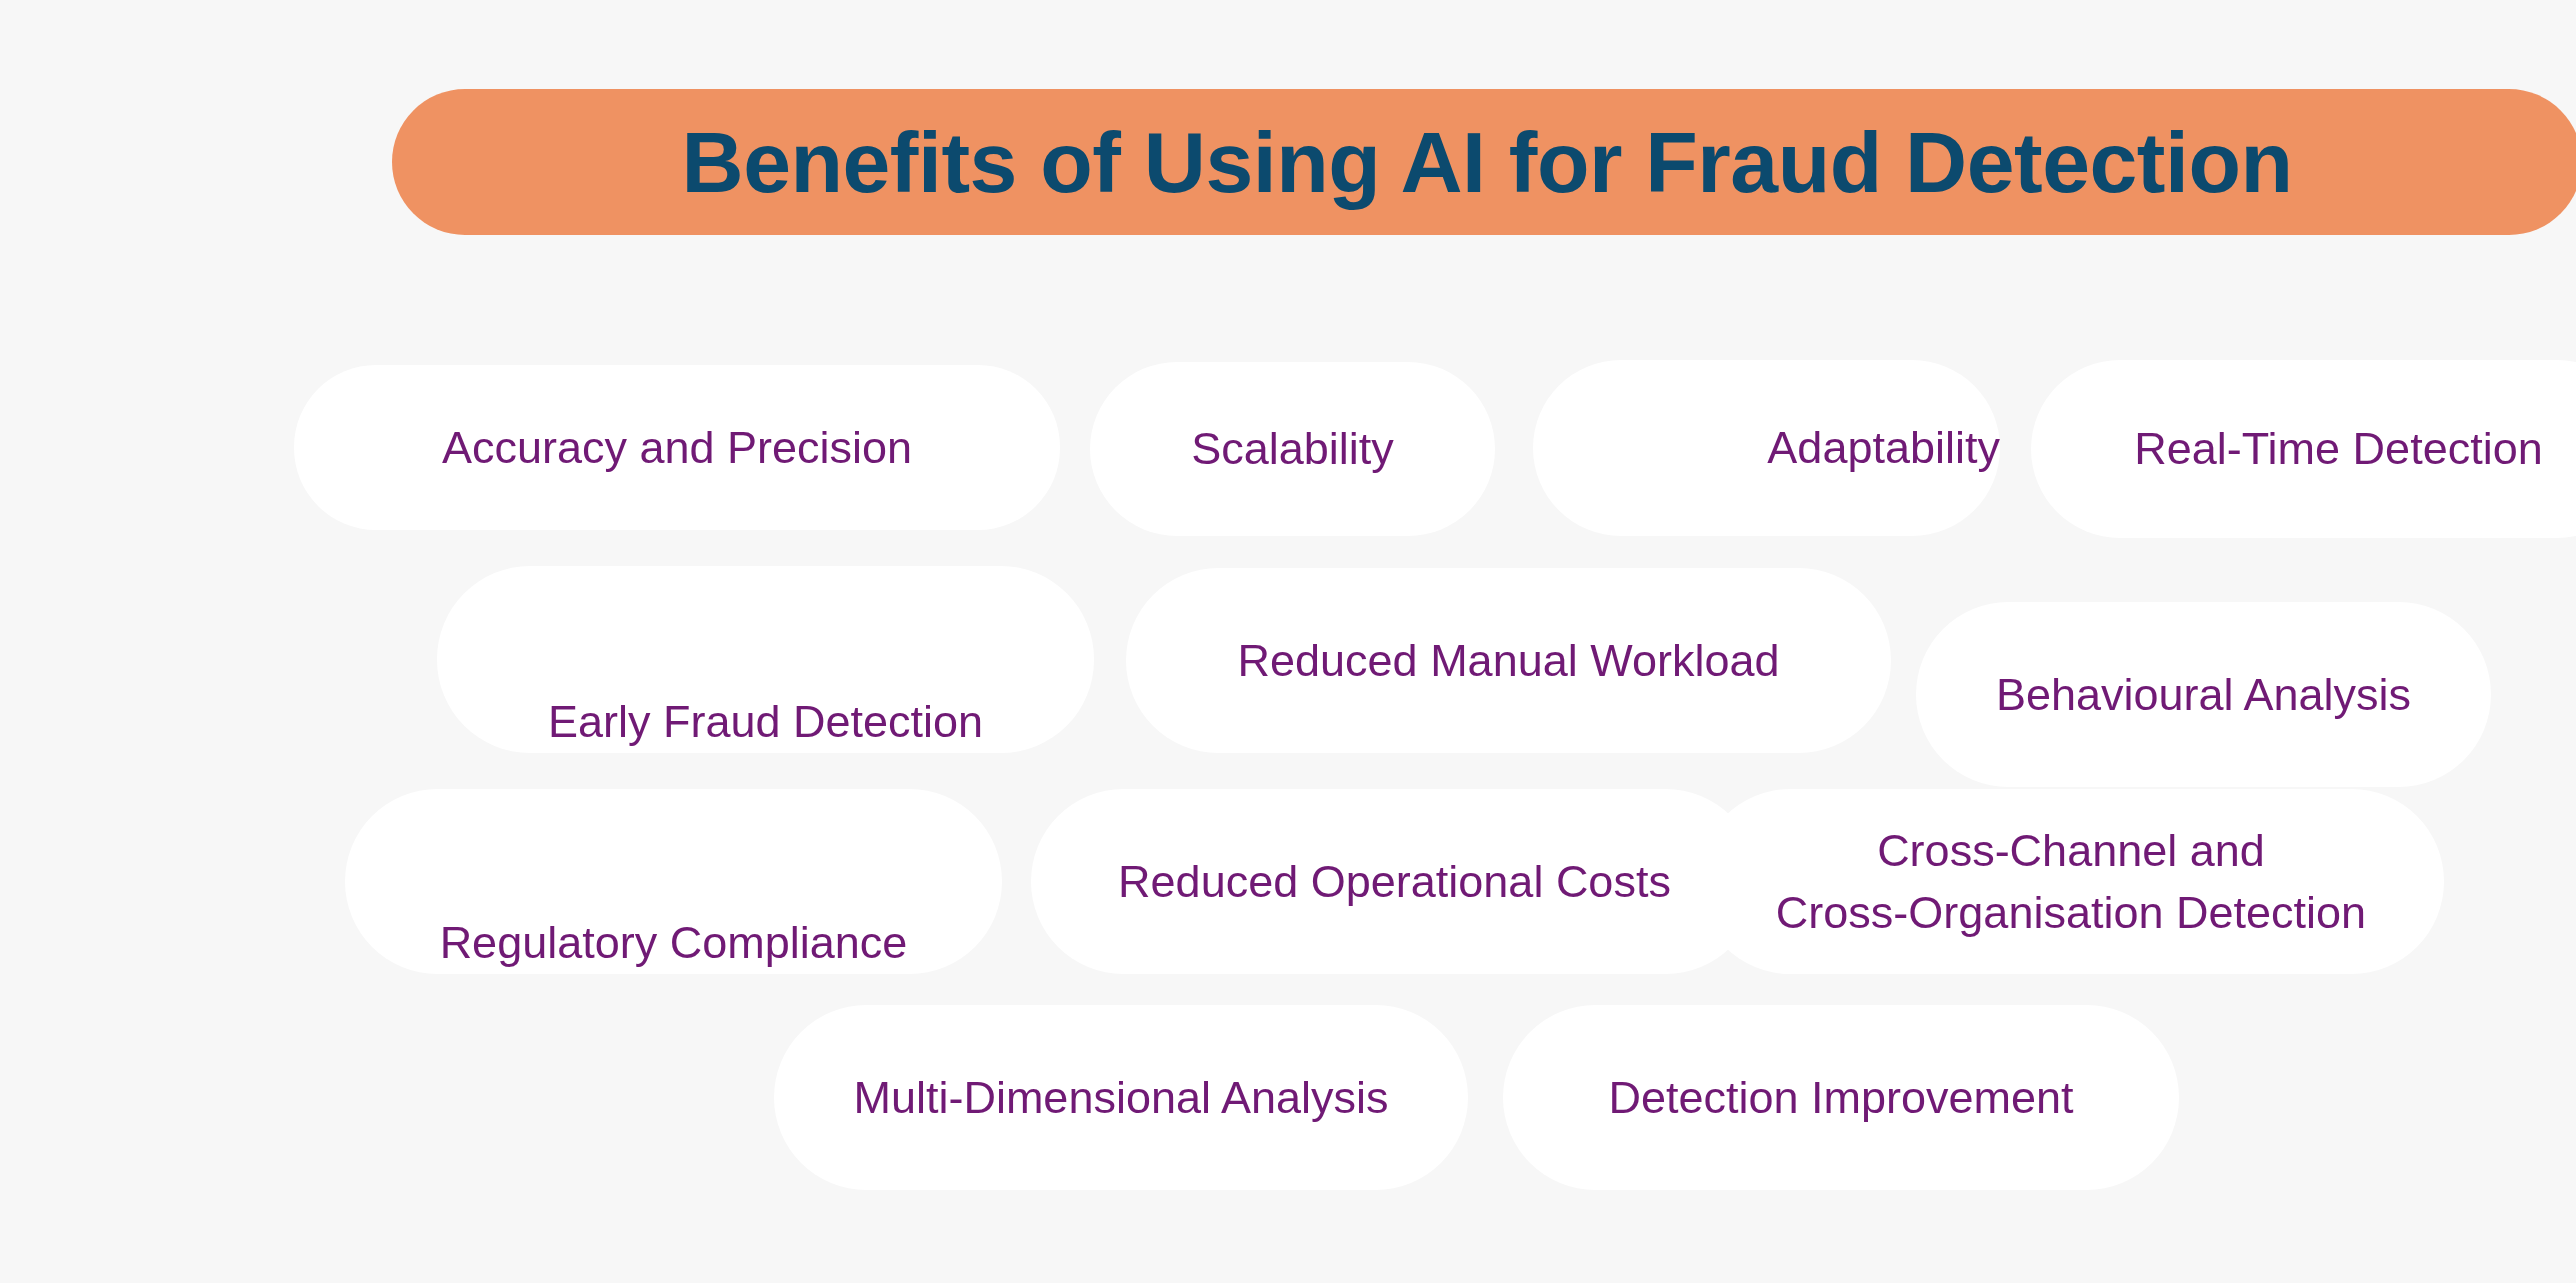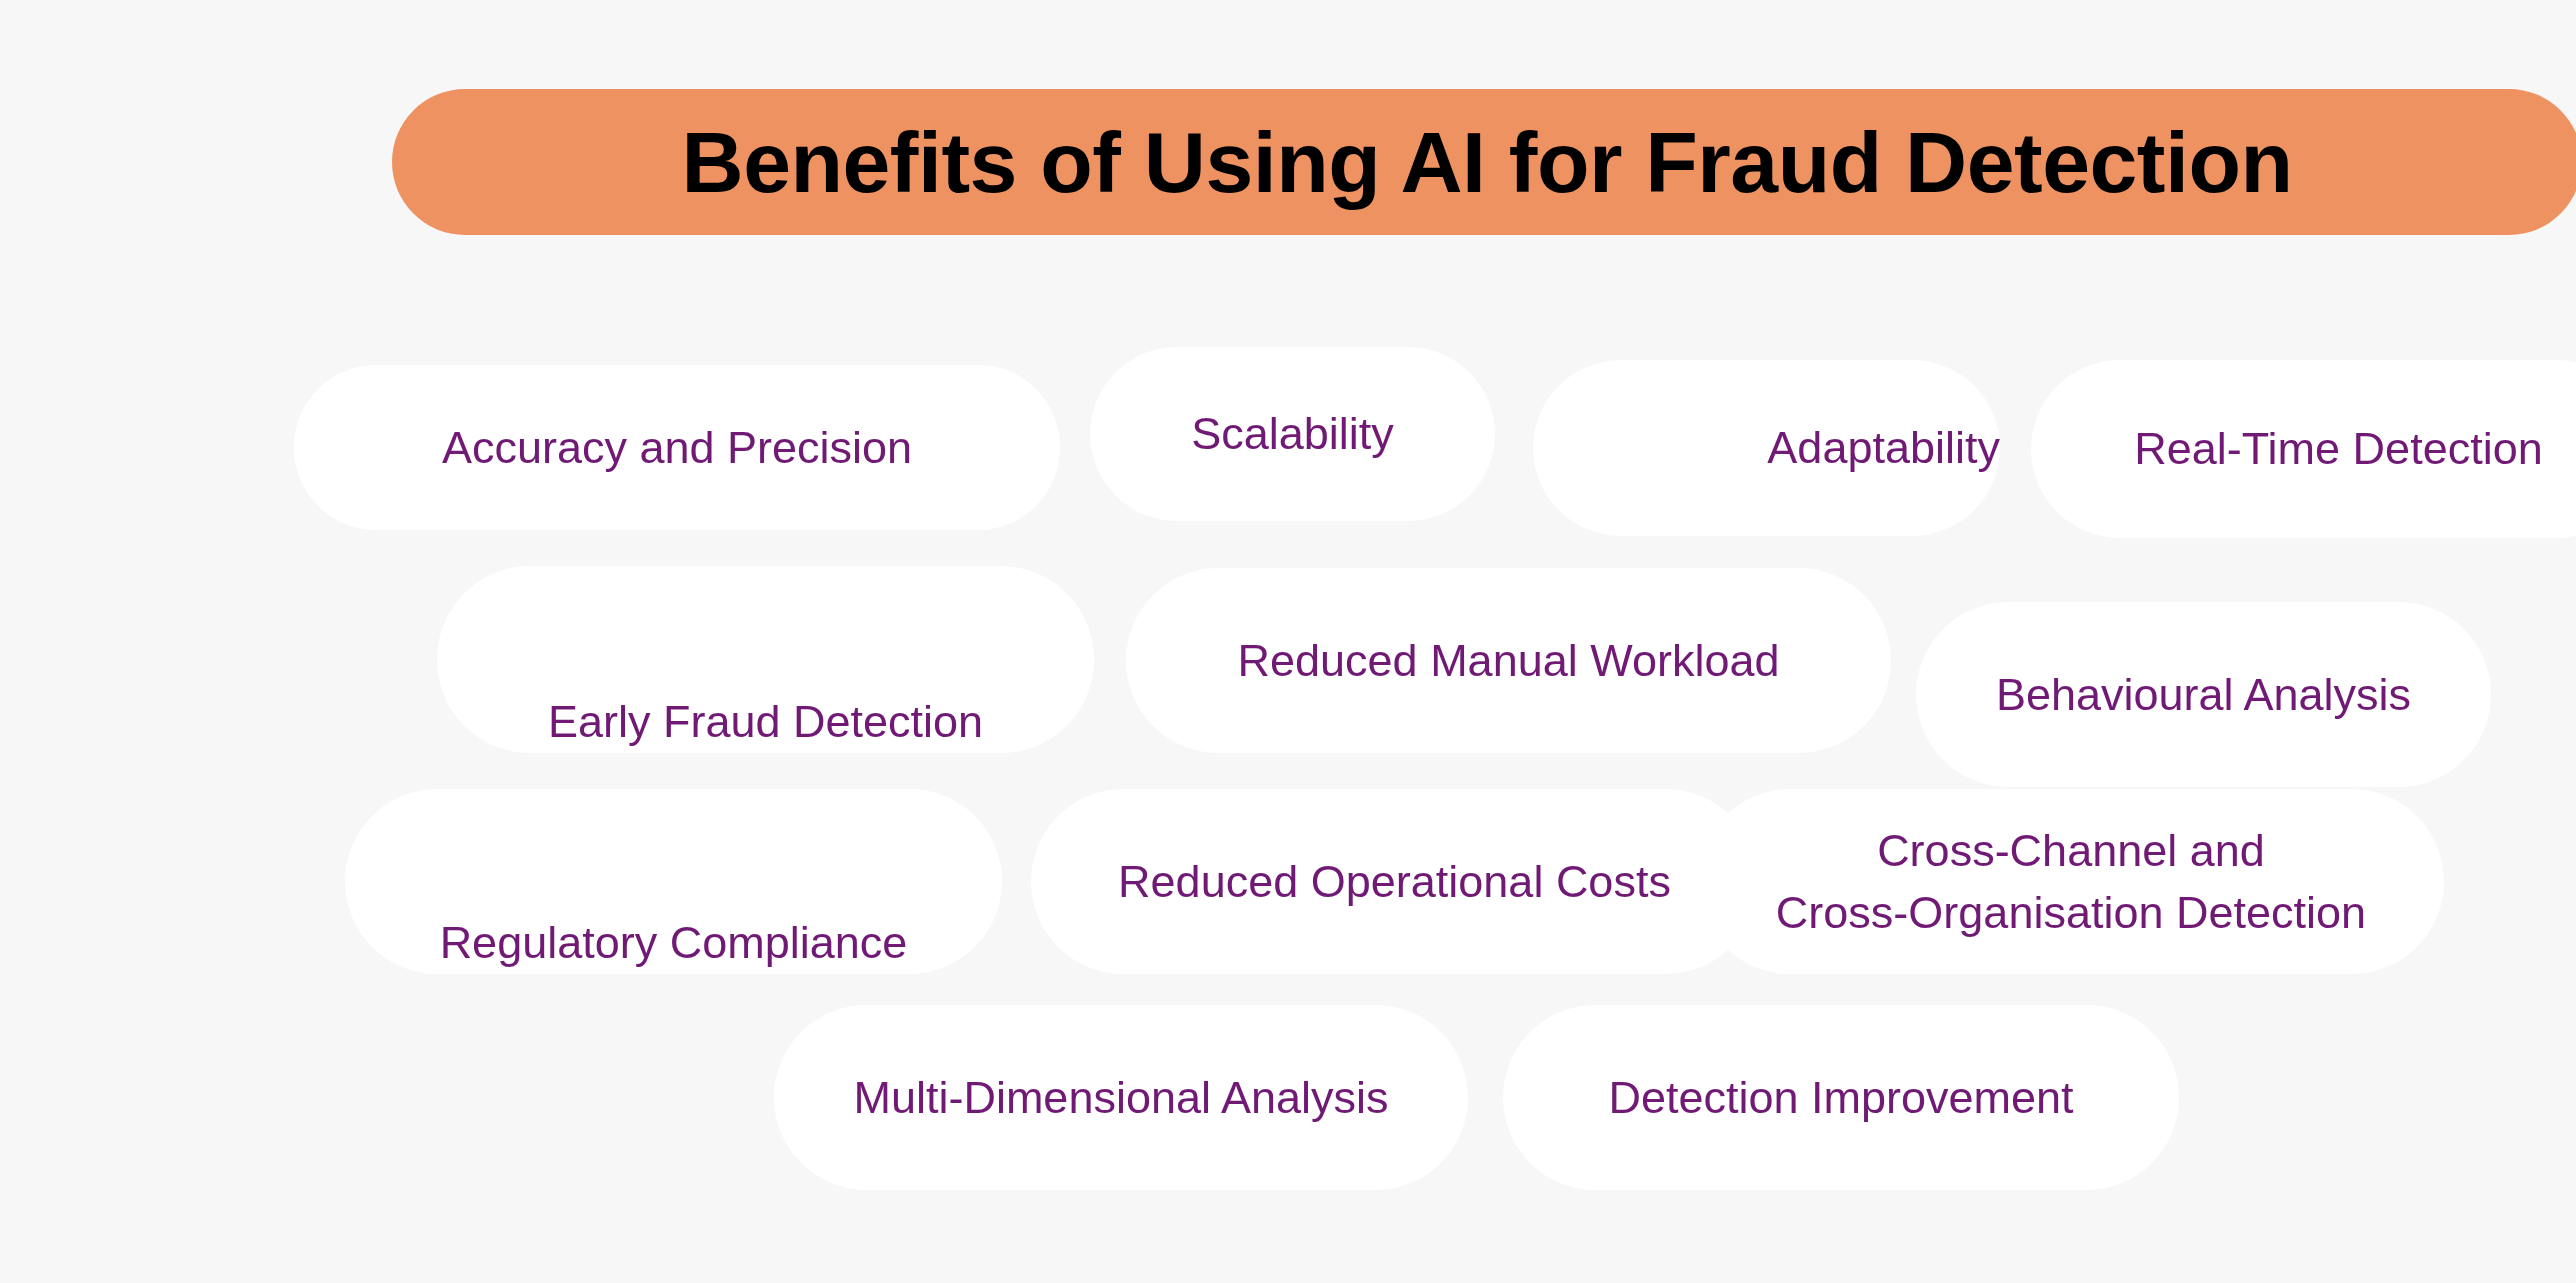--- a/index.html
+++ b/index.html
@@ -11,21 +11,21 @@
     font-family: "Liberation Sans", "DejaVu Sans", sans-serif;
   }
   .title-pill {
     position: absolute;
     left: 392px; top: 89px; width: 2190px; height: 146px;
     border-radius: 73px;
     background: #ef9262;
     display: flex; align-items: center; justify-content: center;
   }
   .title-text {
-    color: #000000;
+    color: #0c4a6e;
     font-weight: 700;
     font-size: 86px;
     letter-spacing: -0.5px;
     white-space: nowrap;
   }
   .pill {
     position: absolute;
     background: #ffffff;
     display: flex; align-items: center; justify-content: center;
     text-align: center;
@@ -41,21 +41,21 @@
 </head>
 <body>
 
 <div class="title-pill">
   <span class="title-text">Benefits of Using AI for Fraud Detection</span>
 </div>
 
 <div class="pill" style="left:294px; top:365px; width:766px; height:165px; border-radius:82px;">
   <span class="pill-label">Accuracy and Precision</span>
 </div>
-<div class="pill" style="left:1090px; top:347px; width:405px; height:174px; border-radius:87px;">
+<div class="pill" style="left:1090px; top:362px; width:405px; height:174px; border-radius:87px;">
   <span class="pill-label">Scalability</span>
 </div>
 <div class="pill" style="left:1533px; top:360px; width:467px; height:176px; border-radius:88px;justify-content:flex-end;">
   <span class="pill-label">Adaptability</span>
 </div>
 <div class="pill" style="left:2031px; top:360px; width:615px; height:178px; border-radius:89px;">
   <span class="pill-label">Real-Time Detection</span>
 </div>
 
 <div class="pill" style="left:437px; top:566px; width:657px; height:187px; border-radius:93px;align-items:flex-end;">

